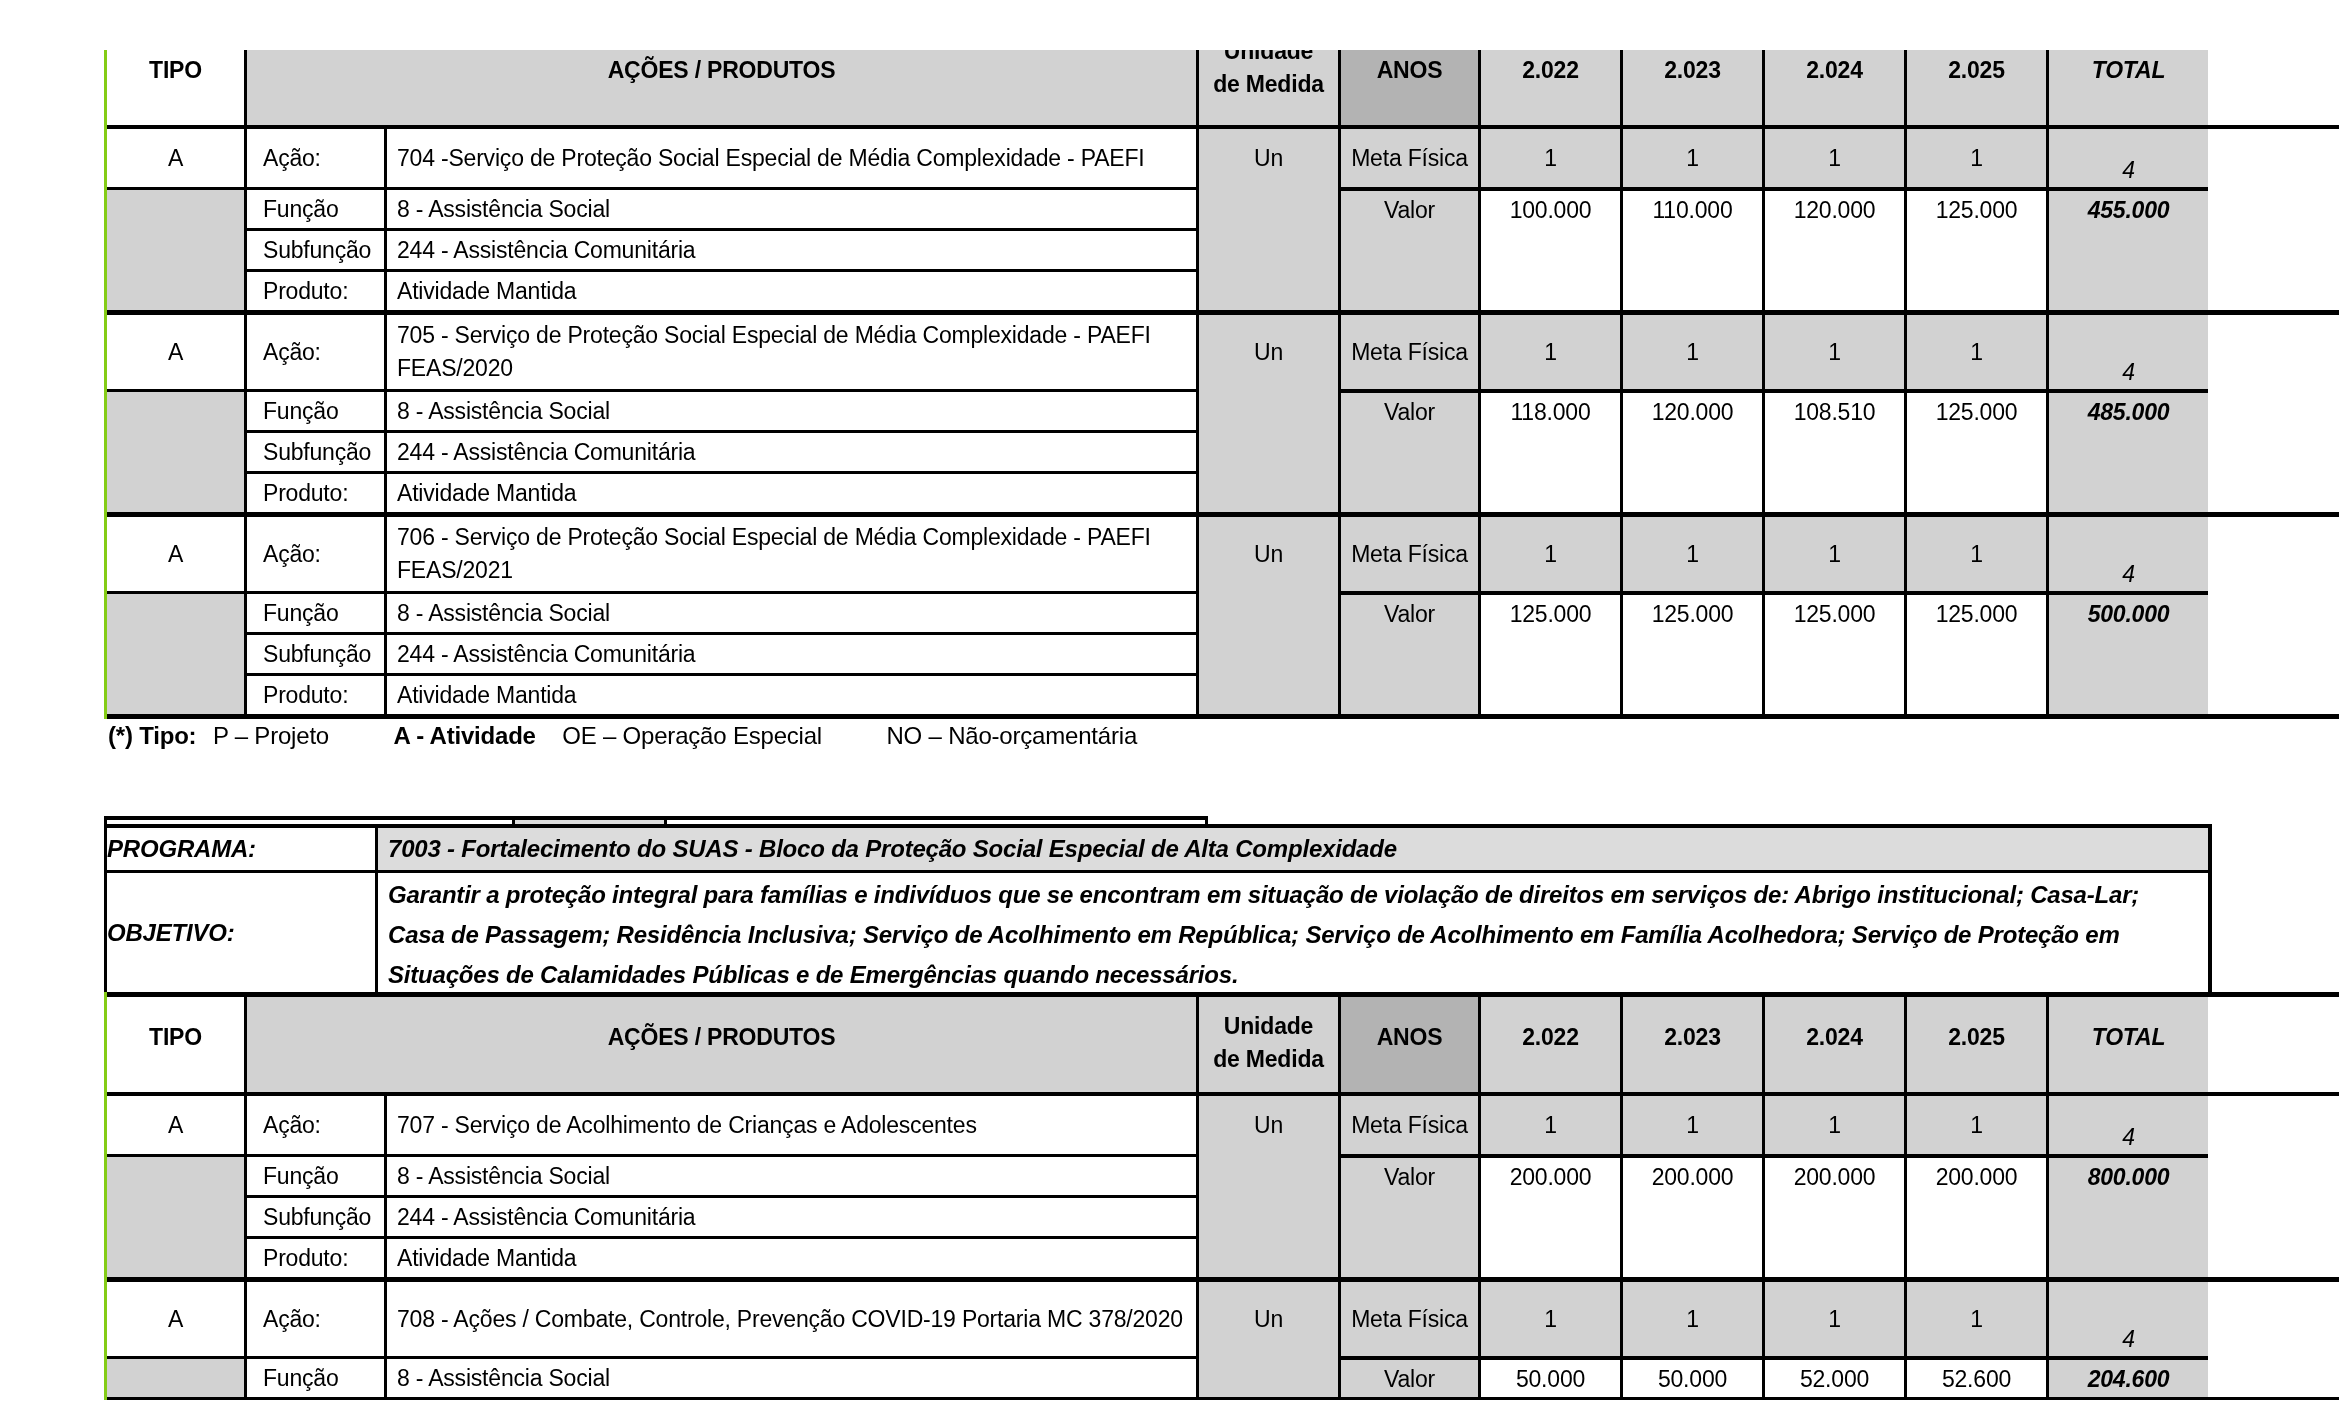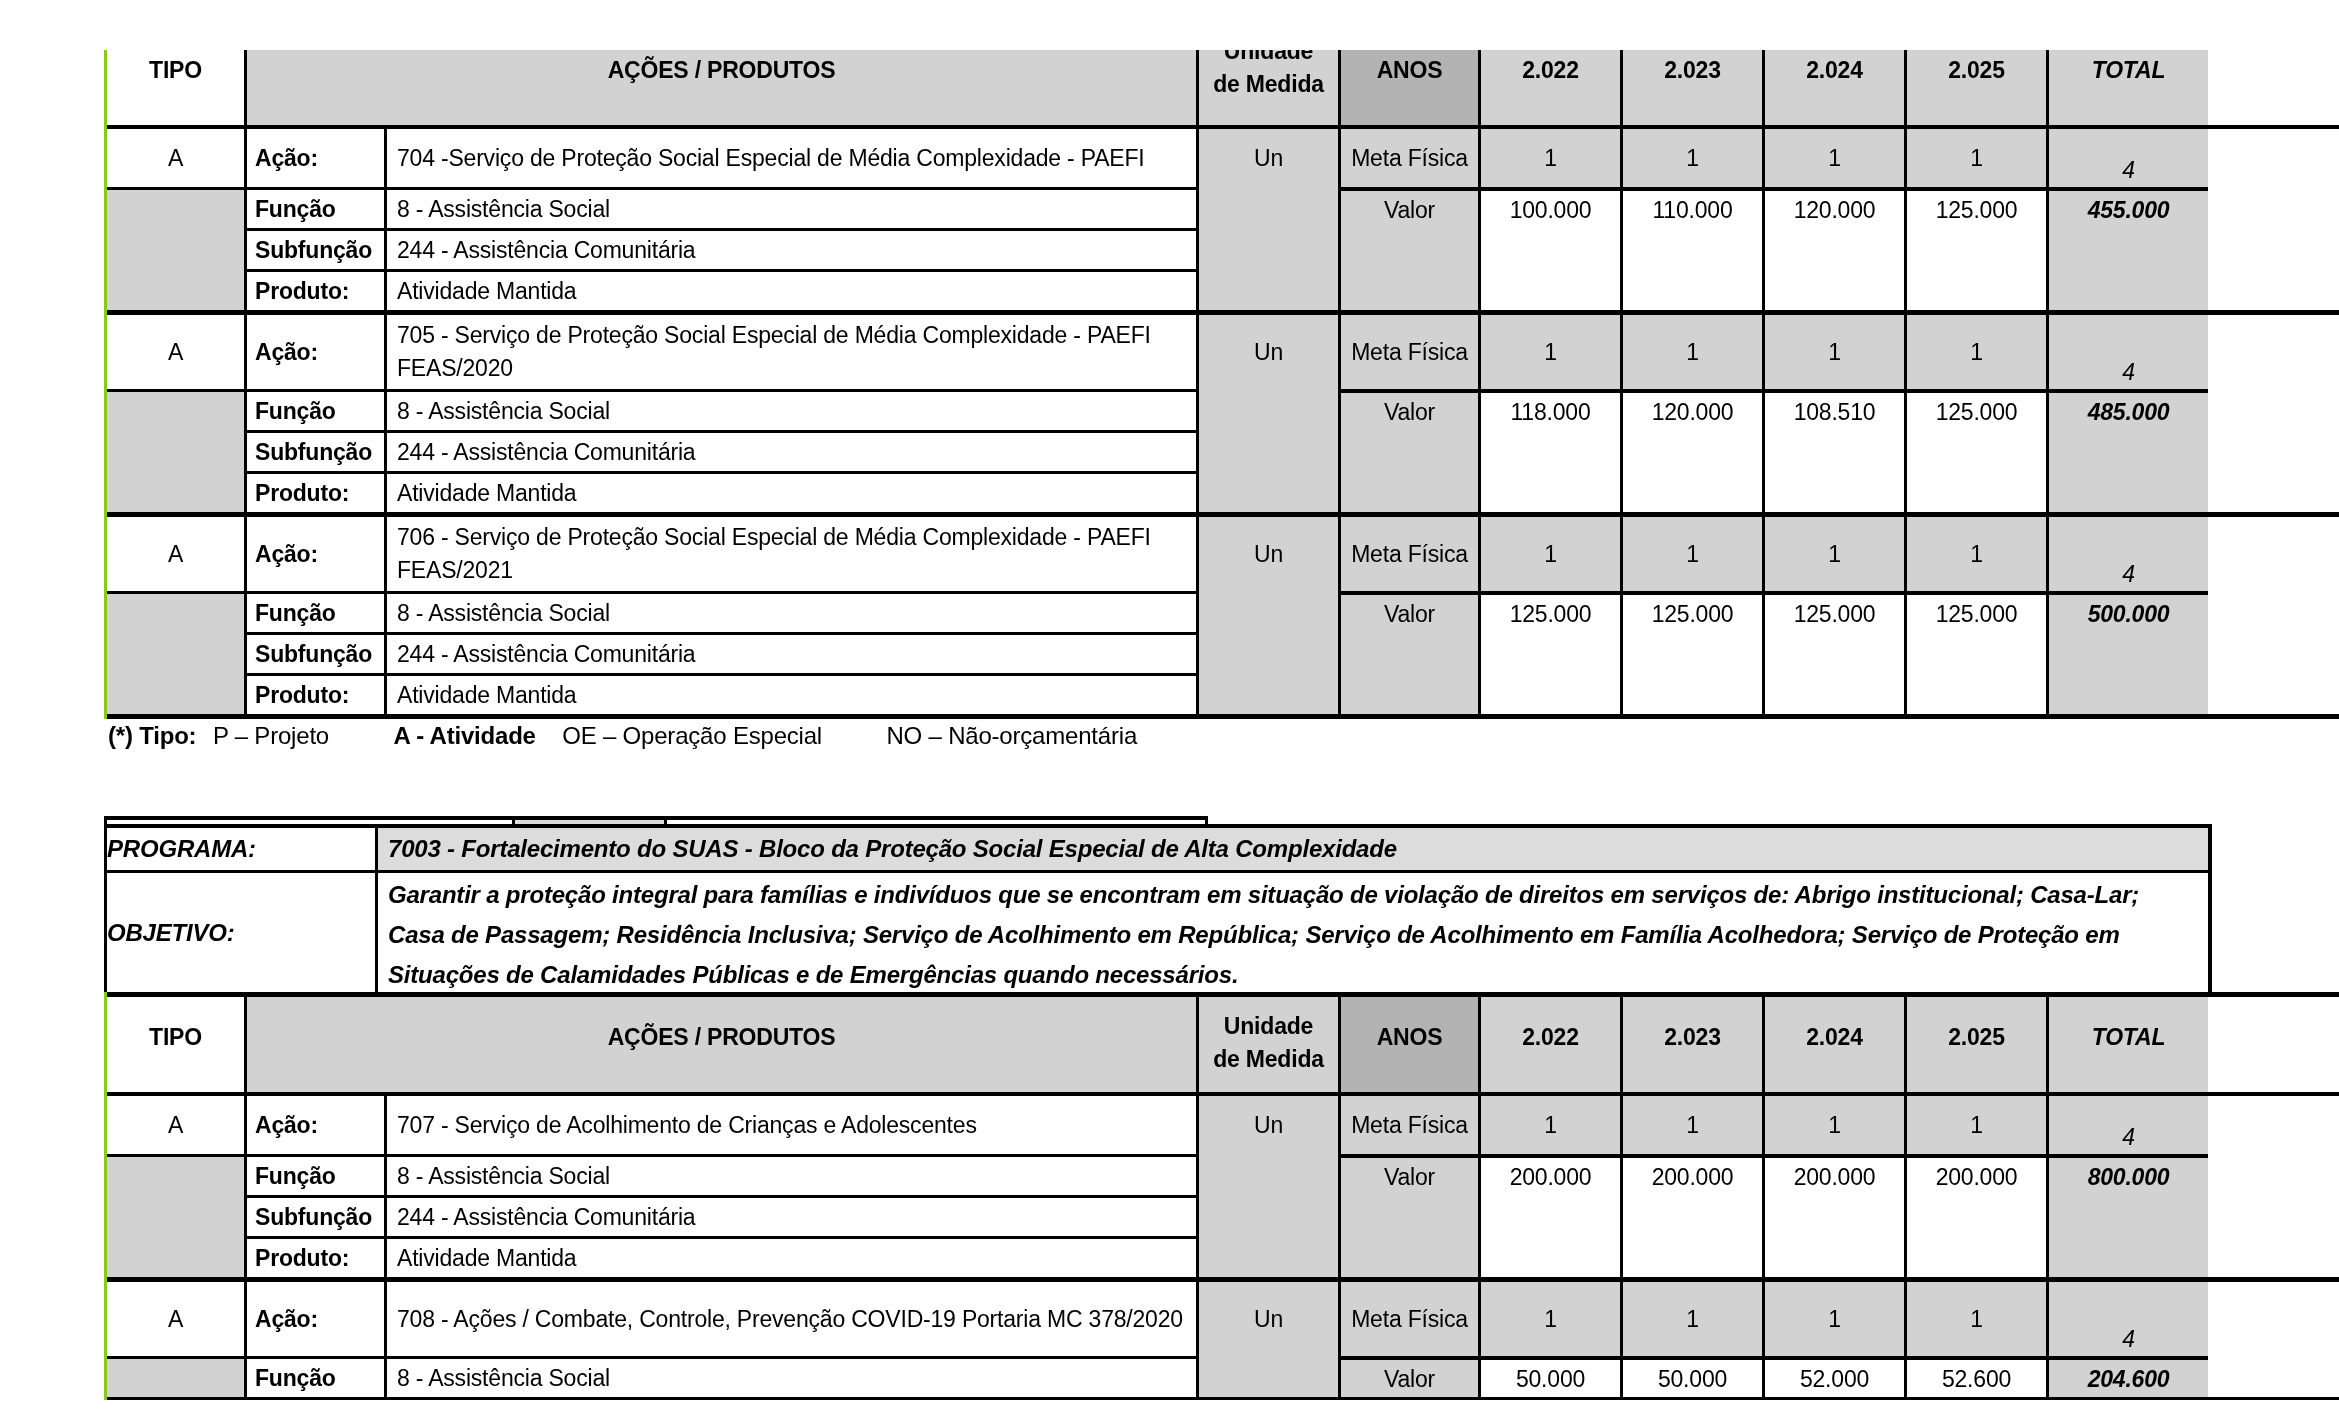--- a/index.html
+++ b/index.html
@@ -16,21 +16,21 @@
   .r1{grid-row:1}.r2{grid-row:2}.r3{grid-row:3}.r4{grid-row:4}.r24{grid-row:2/5}.r14{grid-row:1/5}
   .rt{border-top:3px solid #000;}
   .rt4{border-top:4px solid #000;}
   .g{background:#d2d2d2;}
   .gd{background:#b3b3b3;}
   .gp{background:#dcdcdc;}
   .b{font-weight:bold;}
   .num{justify-content:center;}
   .vtop{align-items:flex-start;padding-top:6px;}
   .vbot{align-items:flex-end;justify-content:center;padding-bottom:3px;}
-  .lab{font-weight:bold;padding-left:8px;}
+  .lab{font-weight:normal;padding-left:16px;}
   .desc{padding-left:10px;line-height:33px;}
   .hdr1{grid-template-rows:75px;border-bottom:4px solid #000;}
   .hdr2{grid-template-rows:95px;border-top:5px solid #000;border-bottom:4px solid #000;}
   .hd1c{justify-content:center;align-items:flex-start;padding-top:7px;font-weight:bold;}
   .hd2c{justify-content:center;align-items:flex-start;padding-top:27px;font-weight:bold;}
   .uwrap{width:100%;text-align:center;font-weight:bold;line-height:33px;}
   .clip1{align-items:flex-start;}
   .clip1 .uwrap{margin-top:-15px;}
   .clip2{align-items:flex-start;}
   .clip2 .uwrap{margin-top:13px;}

